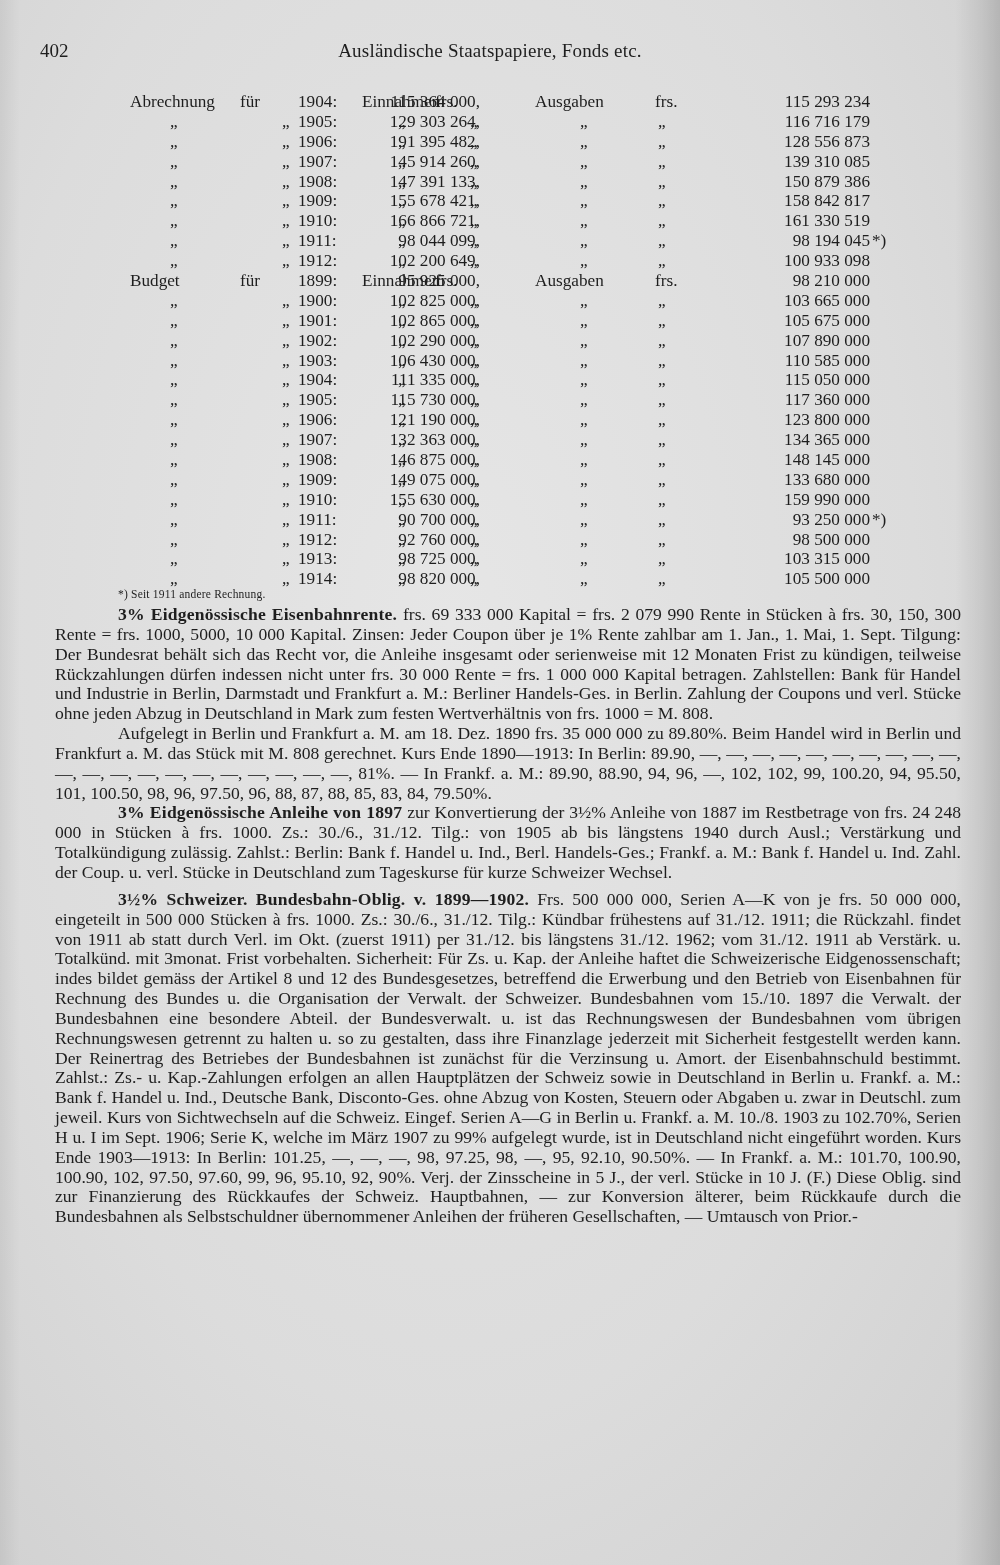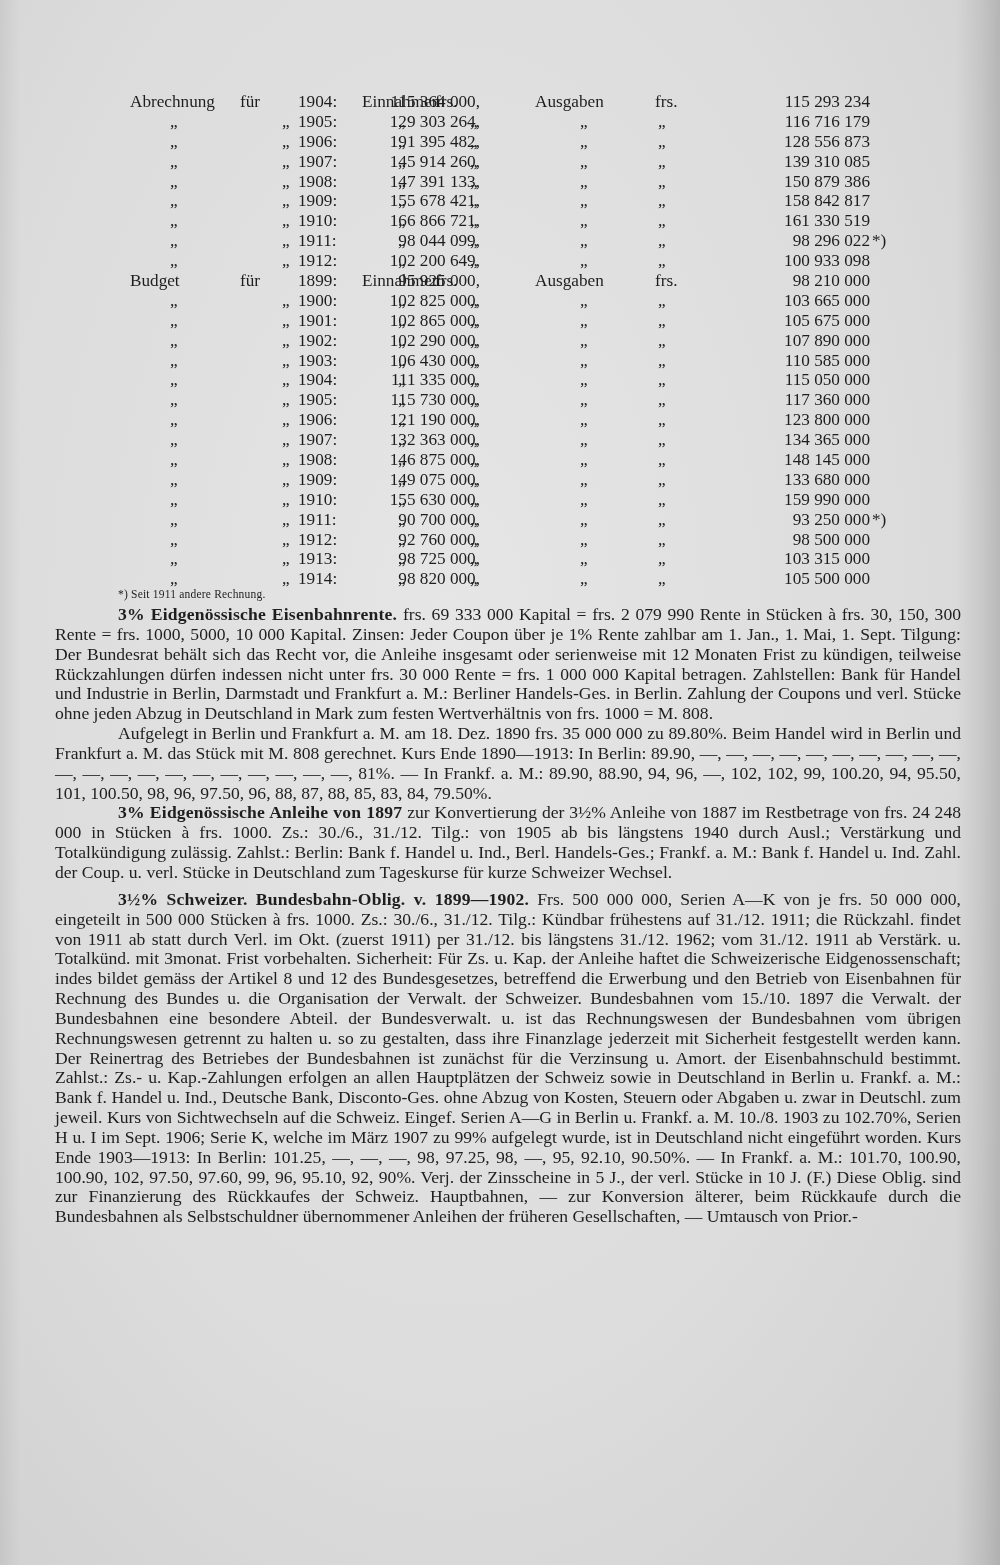--- a/index.html
+++ b/index.html
@@ -55,20 +55,24 @@
     .body-text p.gap { margin-top: 7px; }
     .bold { font-weight: bold; letter-spacing: 0.2px; margin-top: 11px; }
   </style>
 </head>
 <body>
 
 <div class="page">
   <div class="left-shadow"></div>
   <div class="edge-shadow"></div>
 
+  <div class="running-head">
+    <span class="page-number">402</span>
+    <span class="running-title">Ausländische Staatspapiere, Fonds etc.</span>
+  </div>
 
   <div class="fin-table" id="fin-table">
       <div class="fin-row">
         <span class="c-label">Abrechnung</span>
         <span class="c-fuer">für</span>
         <span class="c-year">1904:</span>
         <span class="c-inlabel">Einnahmen</span>
         <span class="c-infrs">frs.</span>
         <span class="c-inval">115 364 000,</span>
         <span class="c-outlabel">Ausgaben</span>
@@ -143,21 +147,21 @@
       </div>
       <div class="fin-row">
         <span class="c-label" style="left: 60px;">„</span>
         <span class="c-fuer" style="left: 172px;">„</span>
         <span class="c-year">1911:</span>
         <span class="c-inlabel" style="left: 288px;">„</span>
         <span class="c-infrs" style="left: 360px;">„</span>
         <span class="c-inval">98 044 099,</span>
         <span class="c-outlabel" style="left: 470px;">„</span>
         <span class="c-outfrs" style="left: 548px;">„</span>
-        <span class="c-outval">98 296 022</span>
+        <span class="c-outval">98 194 045</span>
         <span class="c-note">*)</span>
       </div>
       <div class="fin-row">
         <span class="c-label" style="left: 60px;">„</span>
         <span class="c-fuer" style="left: 172px;">„</span>
         <span class="c-year">1912:</span>
         <span class="c-inlabel" style="left: 288px;">„</span>
         <span class="c-infrs" style="left: 360px;">„</span>
         <span class="c-inval">102 200 649,</span>
         <span class="c-outlabel" style="left: 470px;">„</span>

